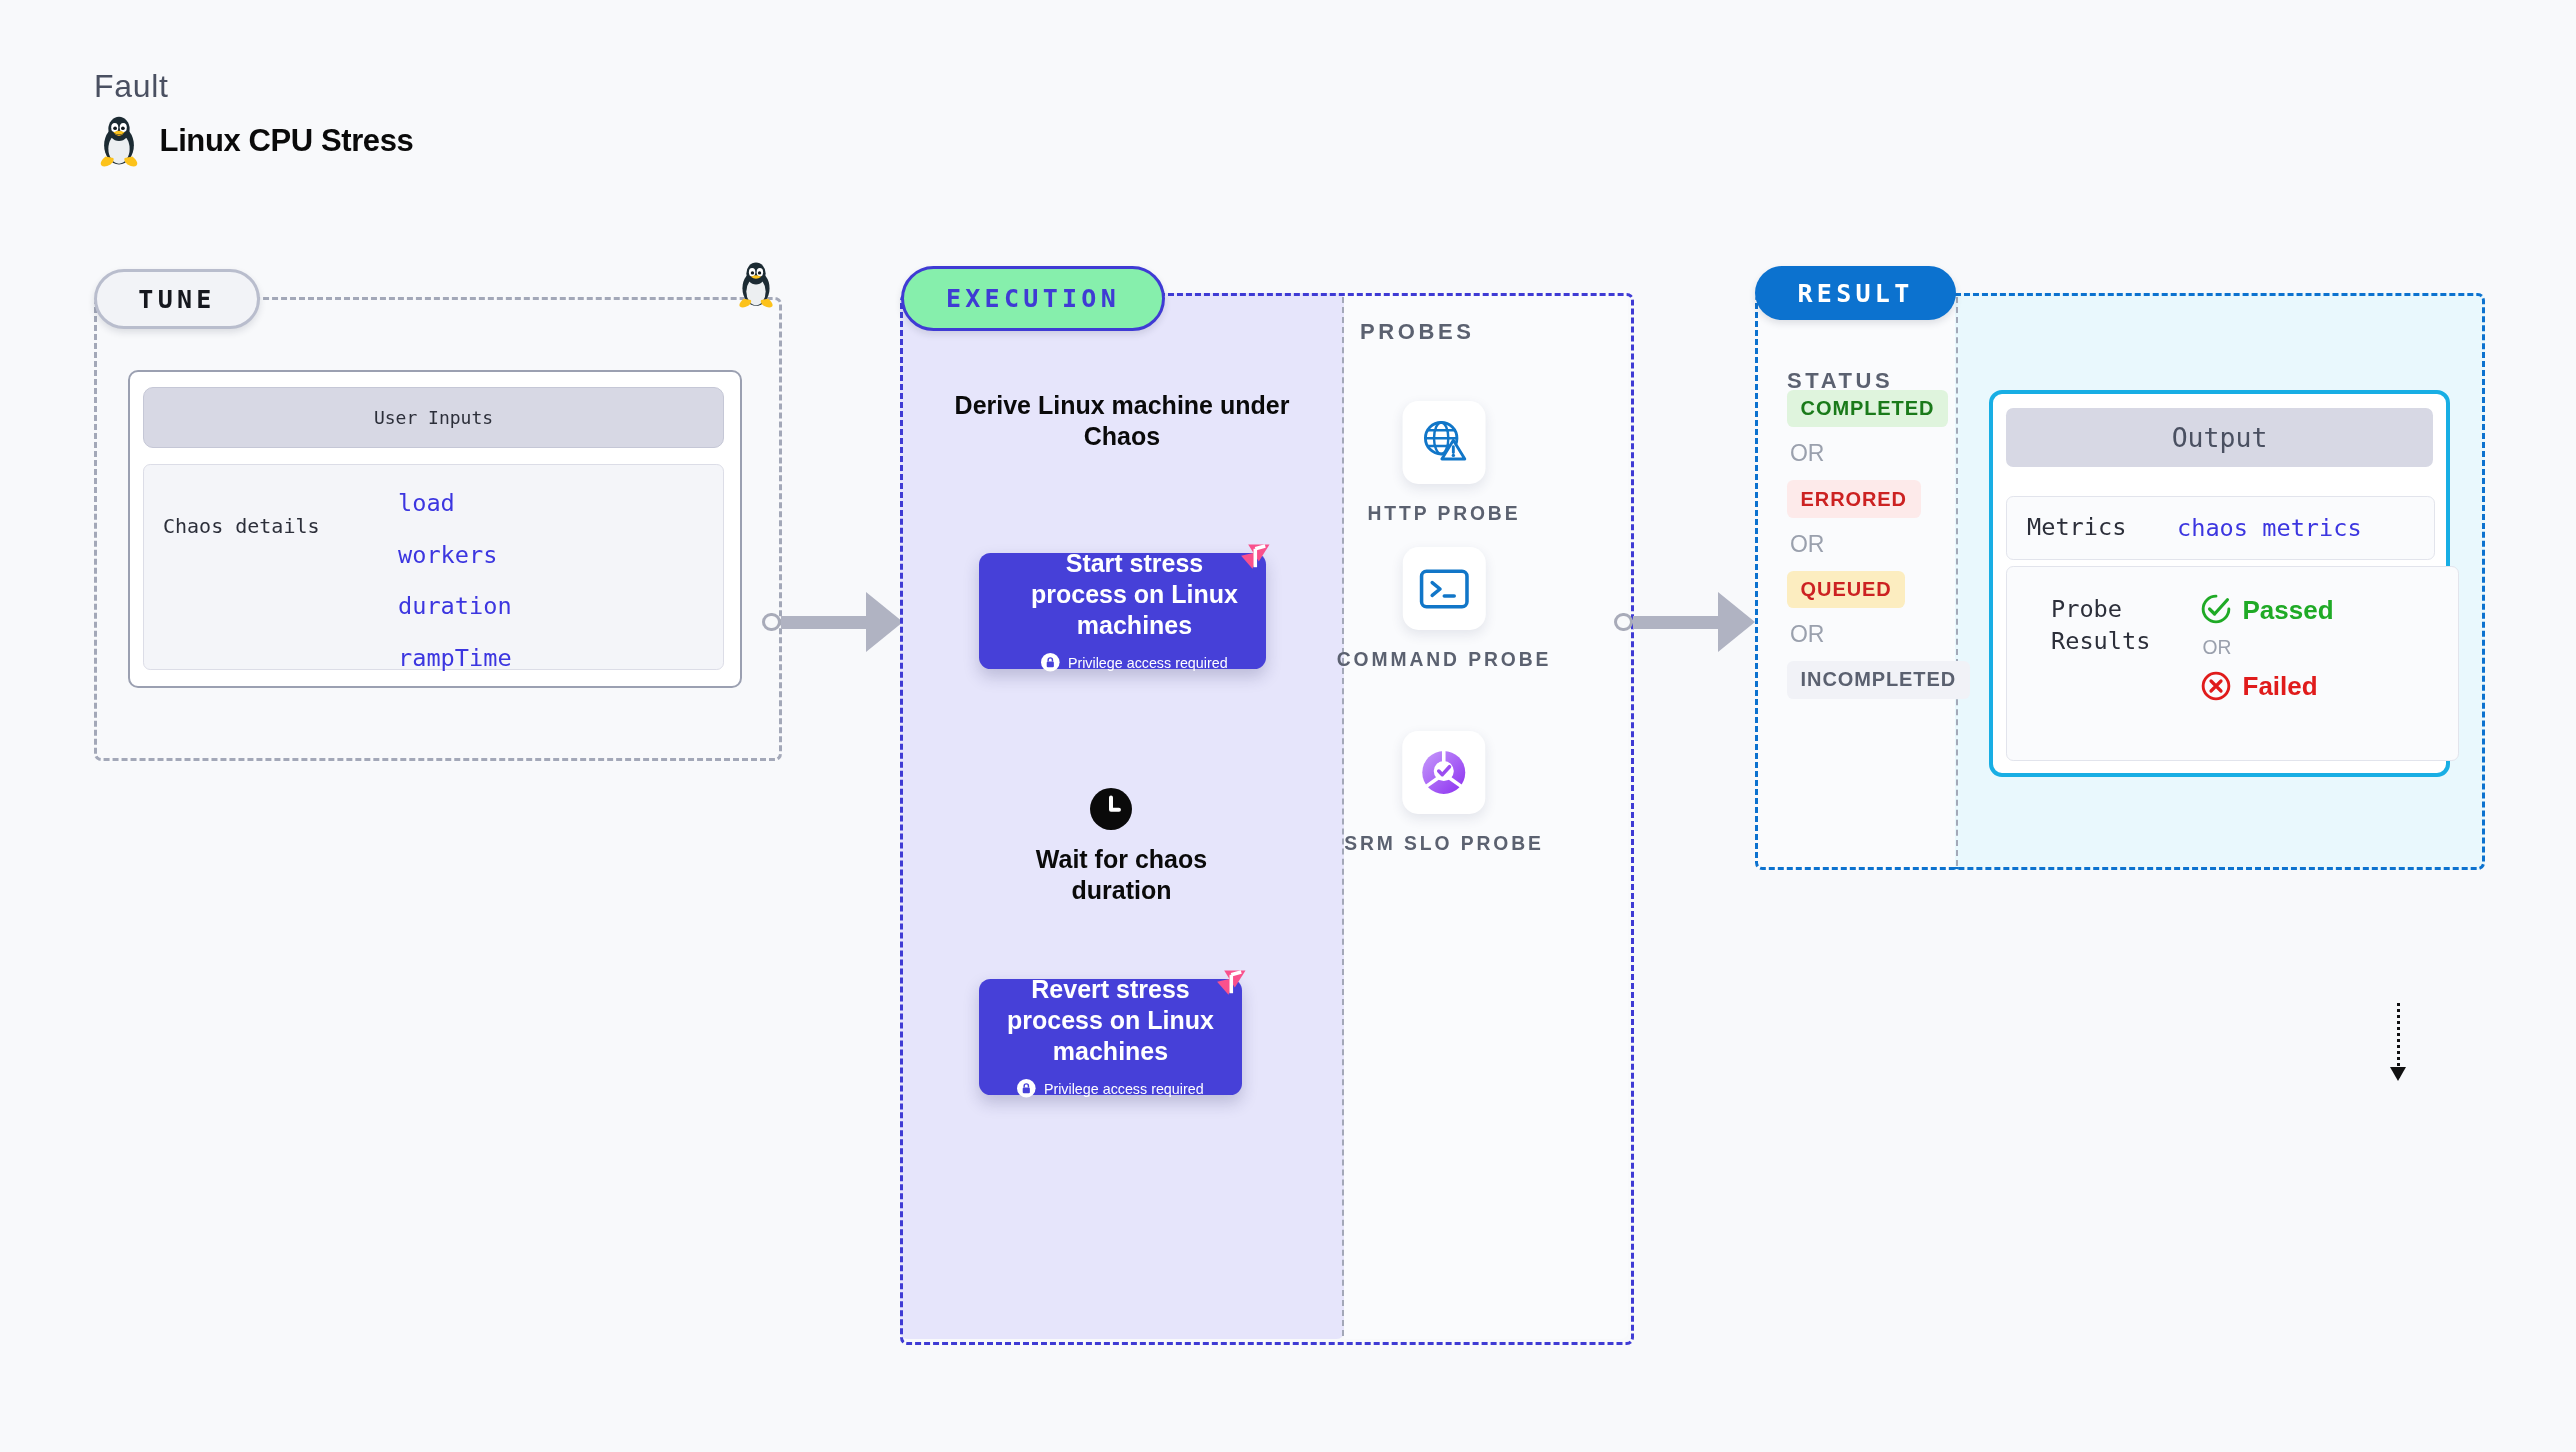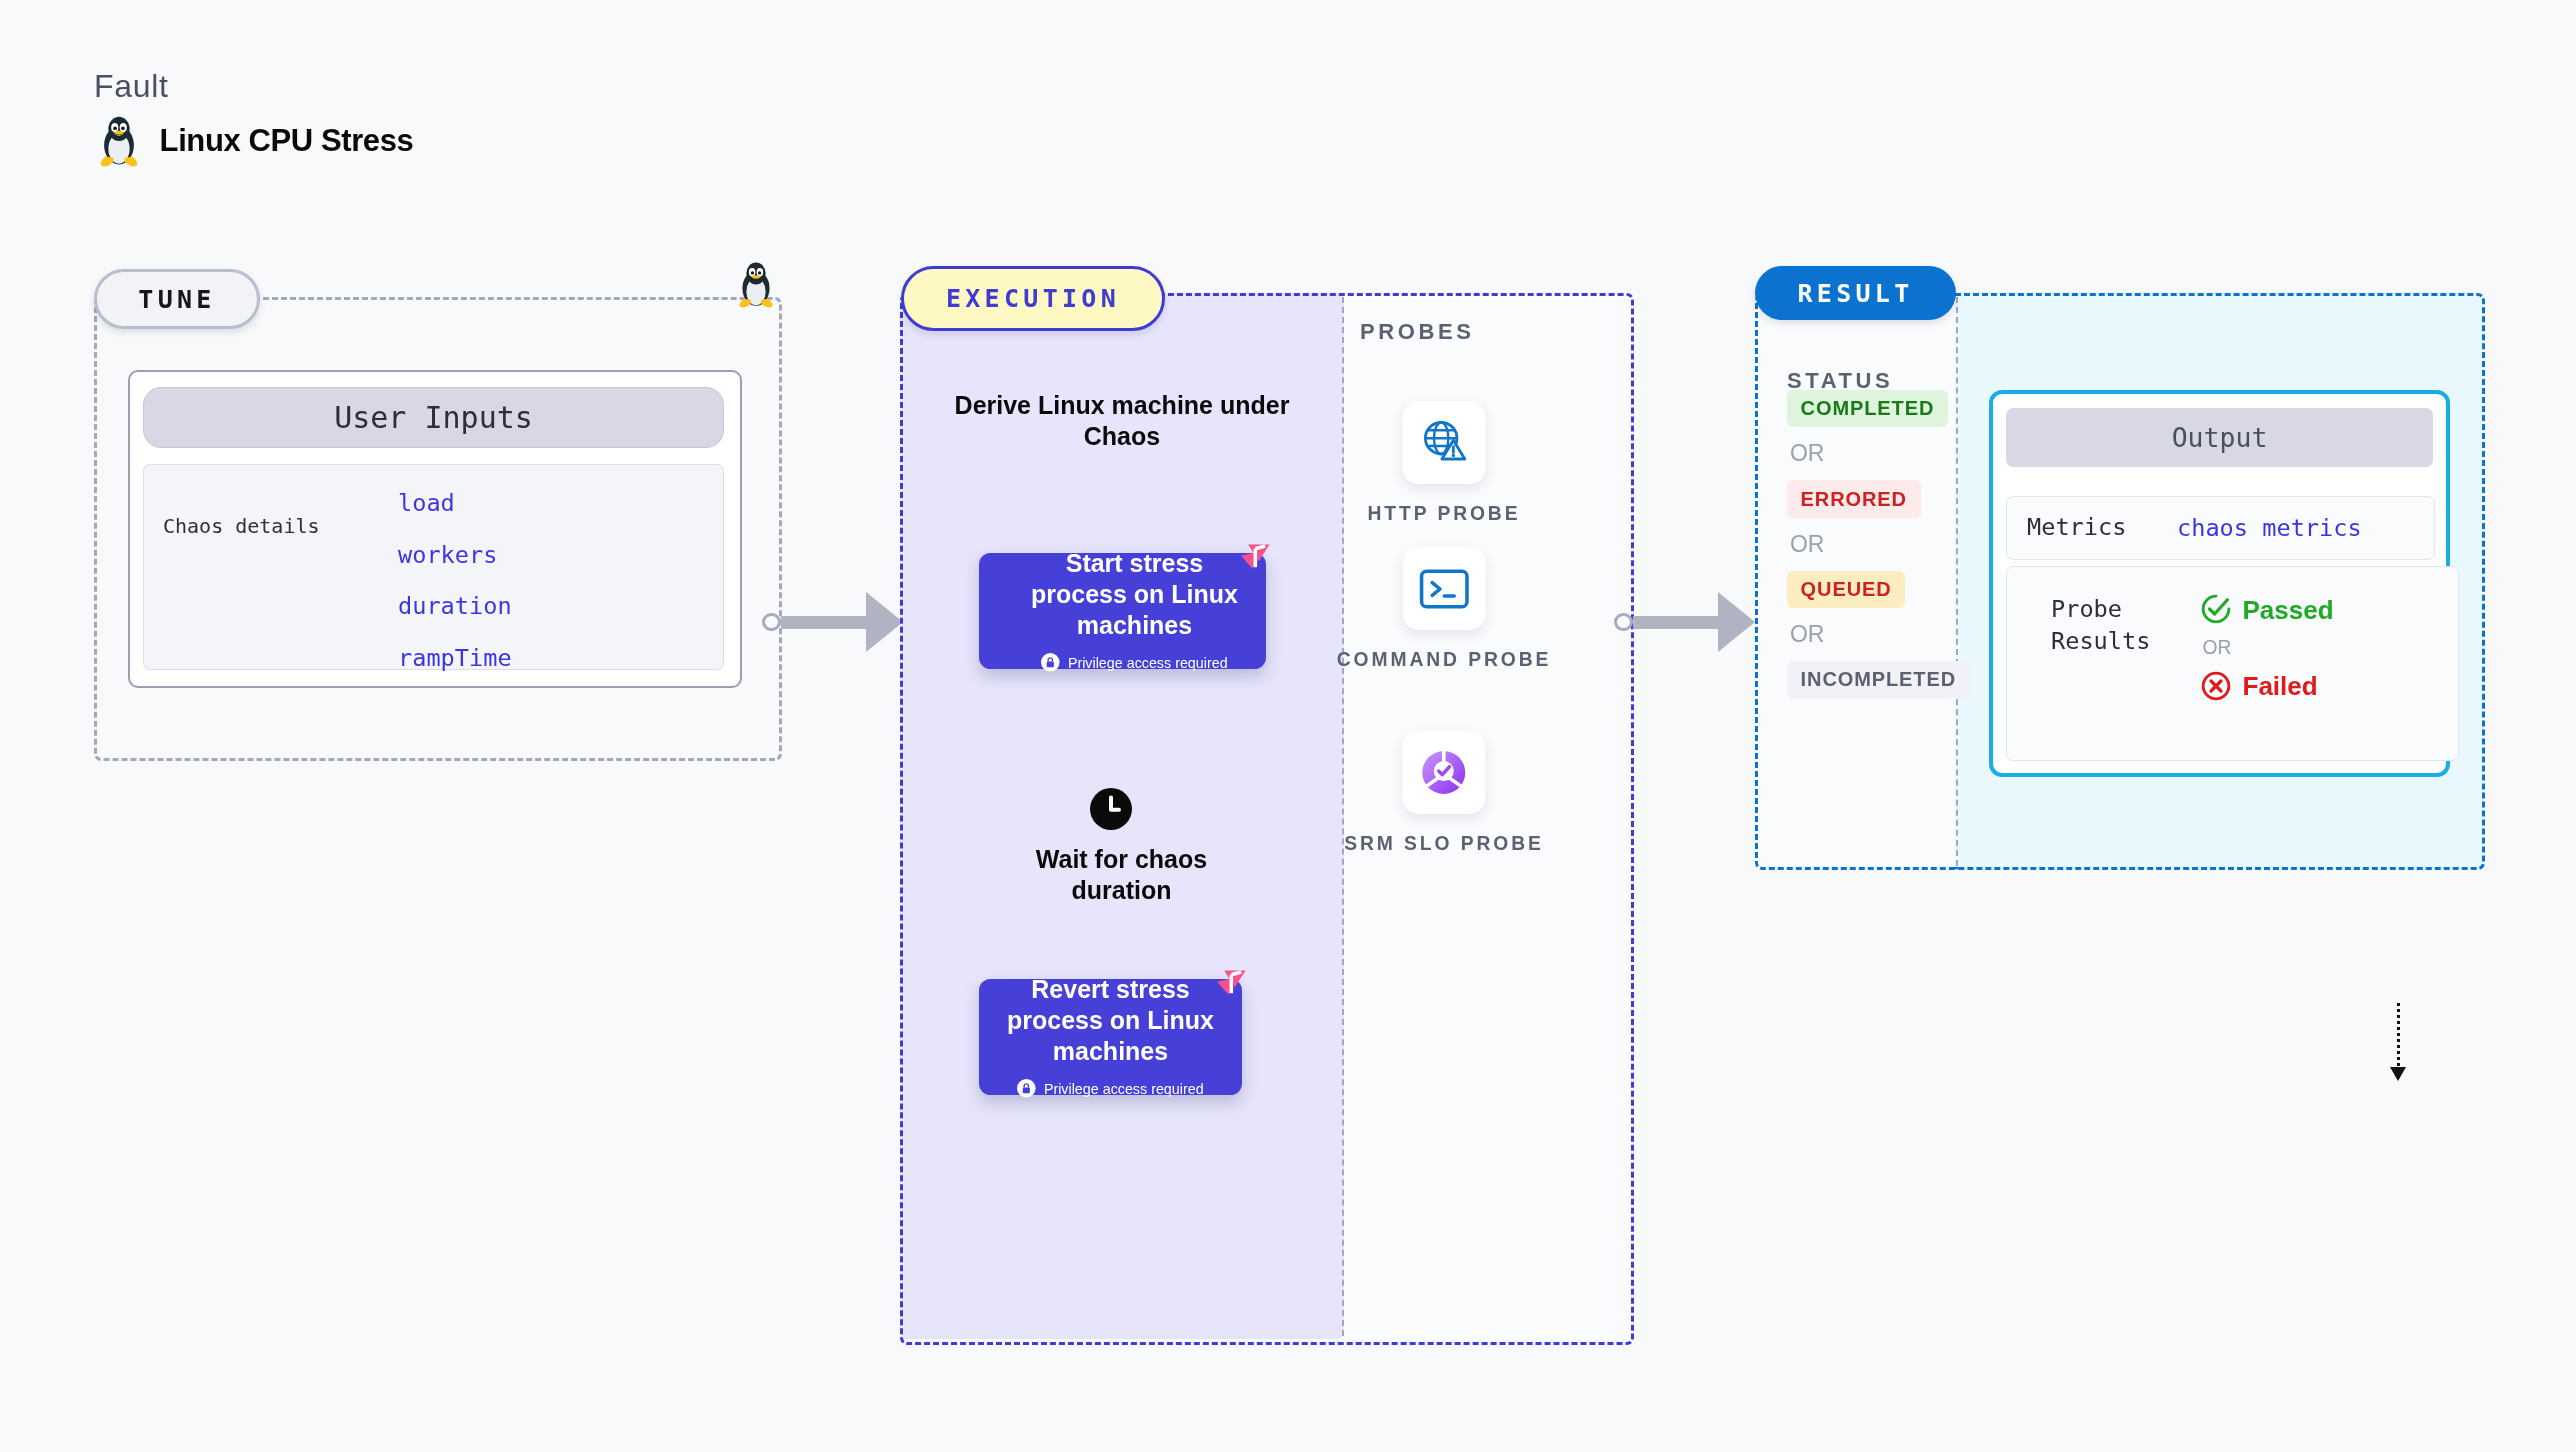--- a/index.html
+++ b/index.html
@@ -43,40 +43,40 @@
     border-radius:716px;
     box-shadow:0 3.6px 7.2px rgba(30,35,60,.13);
   }
   #tune-pill{
     left:94px;top:269px;width:160px;height:54px;
     background:#f2f3f7;border:3.6px solid #b9bdcd;color:#15171e;
     font-size:25px;
   }
   #execution-pill{
     left:901px;top:266px;width:258px;height:59px;
-    background:#fef9c3;border:3.6px solid #3f3bd4;color:#3f3bd4;
+    background:#86efac;border:3.6px solid #3f3bd4;color:#3f3bd4;
     font-size:25px;
   }
   #result-pill{
     left:1755px;top:266px;width:201px;height:54px;
     background:#0c72cf;border:none;color:#ffffff;
     font-size:25px;
   }
 
   
   #tune-box{left:94px;top:297px;width:682px;height:458px;}
   #userinputs-card{
     left:128px;top:370px;width:610px;height:314px;
     background:#ffffff;border:2.9px solid #9ba0b1;border-radius:10px;
   }
   #userinputs-header{
     left:143px;top:387px;width:579px;height:59px;
-    background:#d7d8e4;border:1.4px solid #c5c7d6;border-radius:18px;
+    background:#d7d8e4;border:1.4px solid #c5c7d6;border-radius:10px;
     display:flex;align-items:center;justify-content:center;
-    font-family:"DejaVu Sans Mono", monospace;font-size:30px;color:#2c2f3a;
+    font-family:"DejaVu Sans Mono", monospace;font-size:18px;color:#2c2f3a;
   }
   #chaos-card{
     left:143px;top:464px;width:579px;height:204px;
     background:#f4f5f9;border:1.4px solid #dcdde7;border-radius:7.2px;
   }
   #chaos-label{
     left:163px;top:514px;
     font-family:"DejaVu Sans Mono", monospace;font-size:20px;color:#2c2f3a;
   }
   #chaos-params{left:398px;top:489px;display:flex;flex-direction:column;gap:23.6px;}

